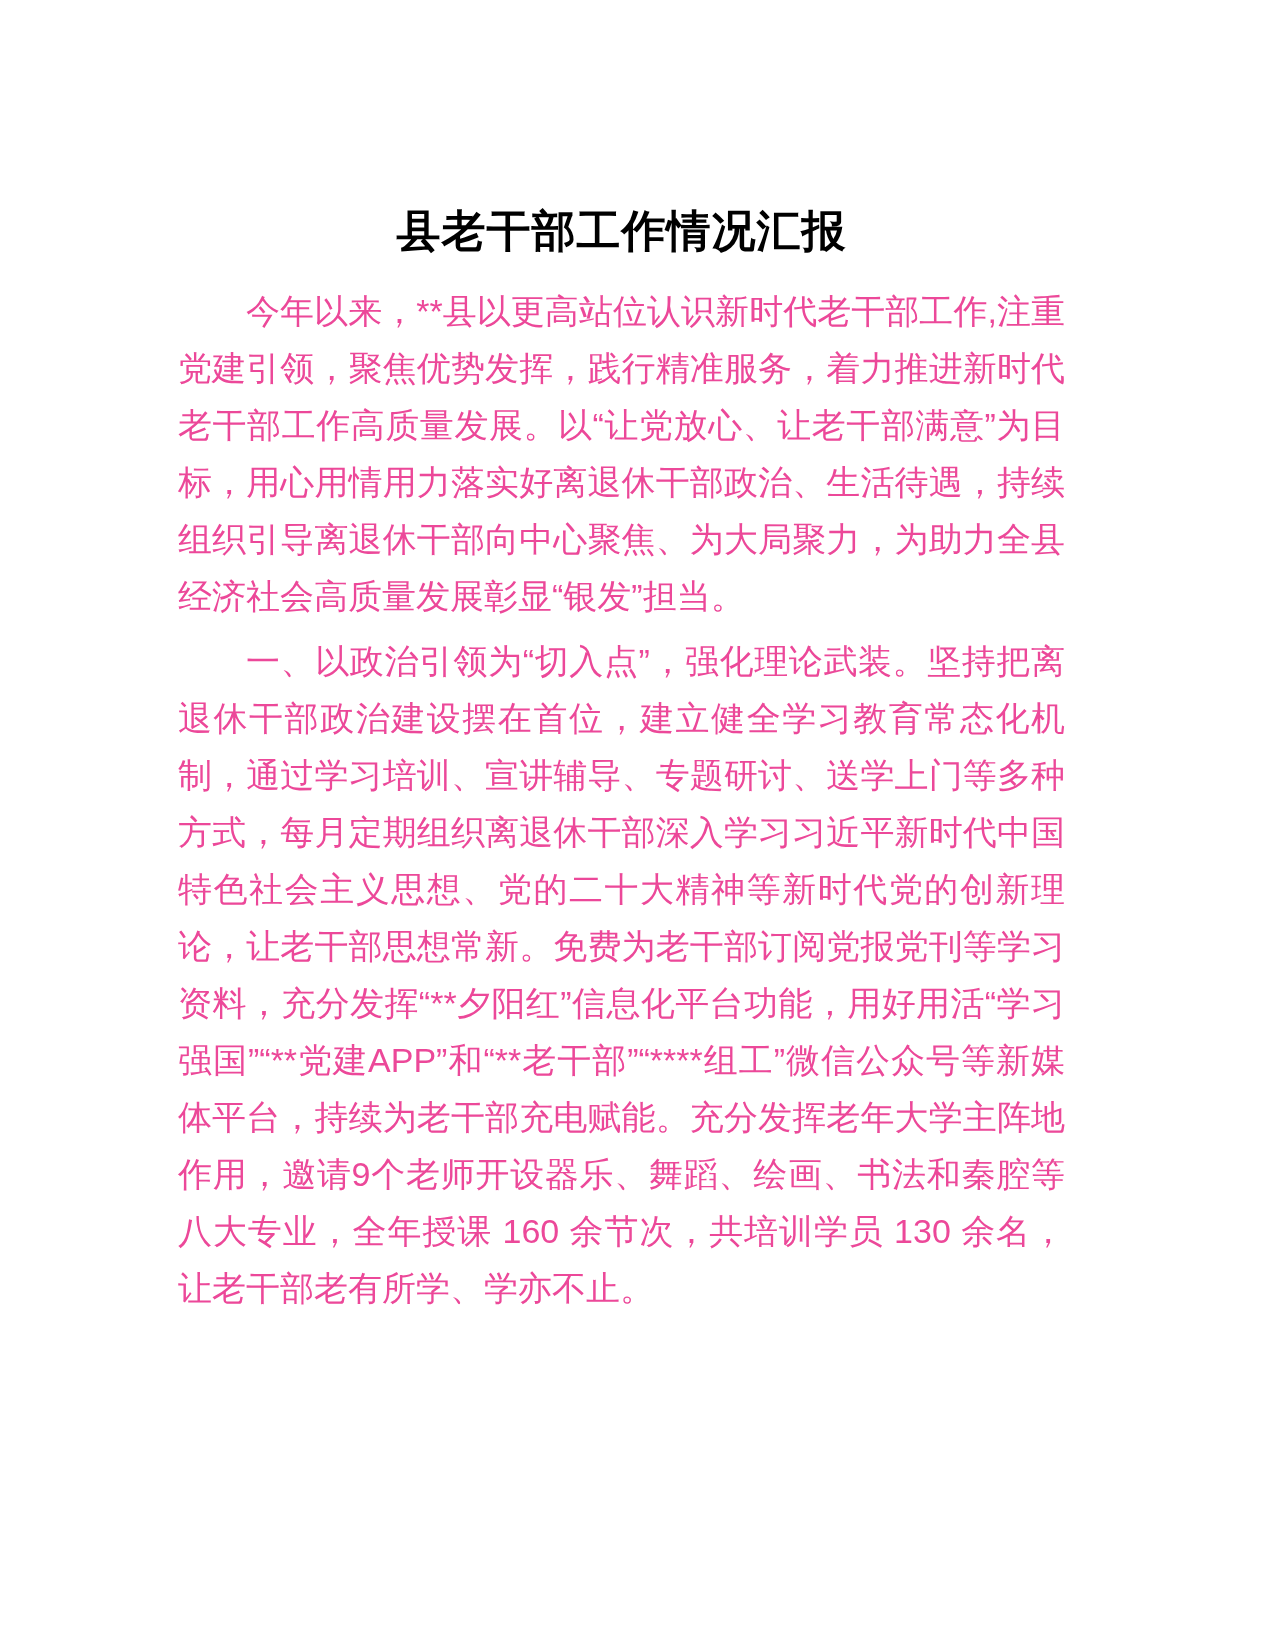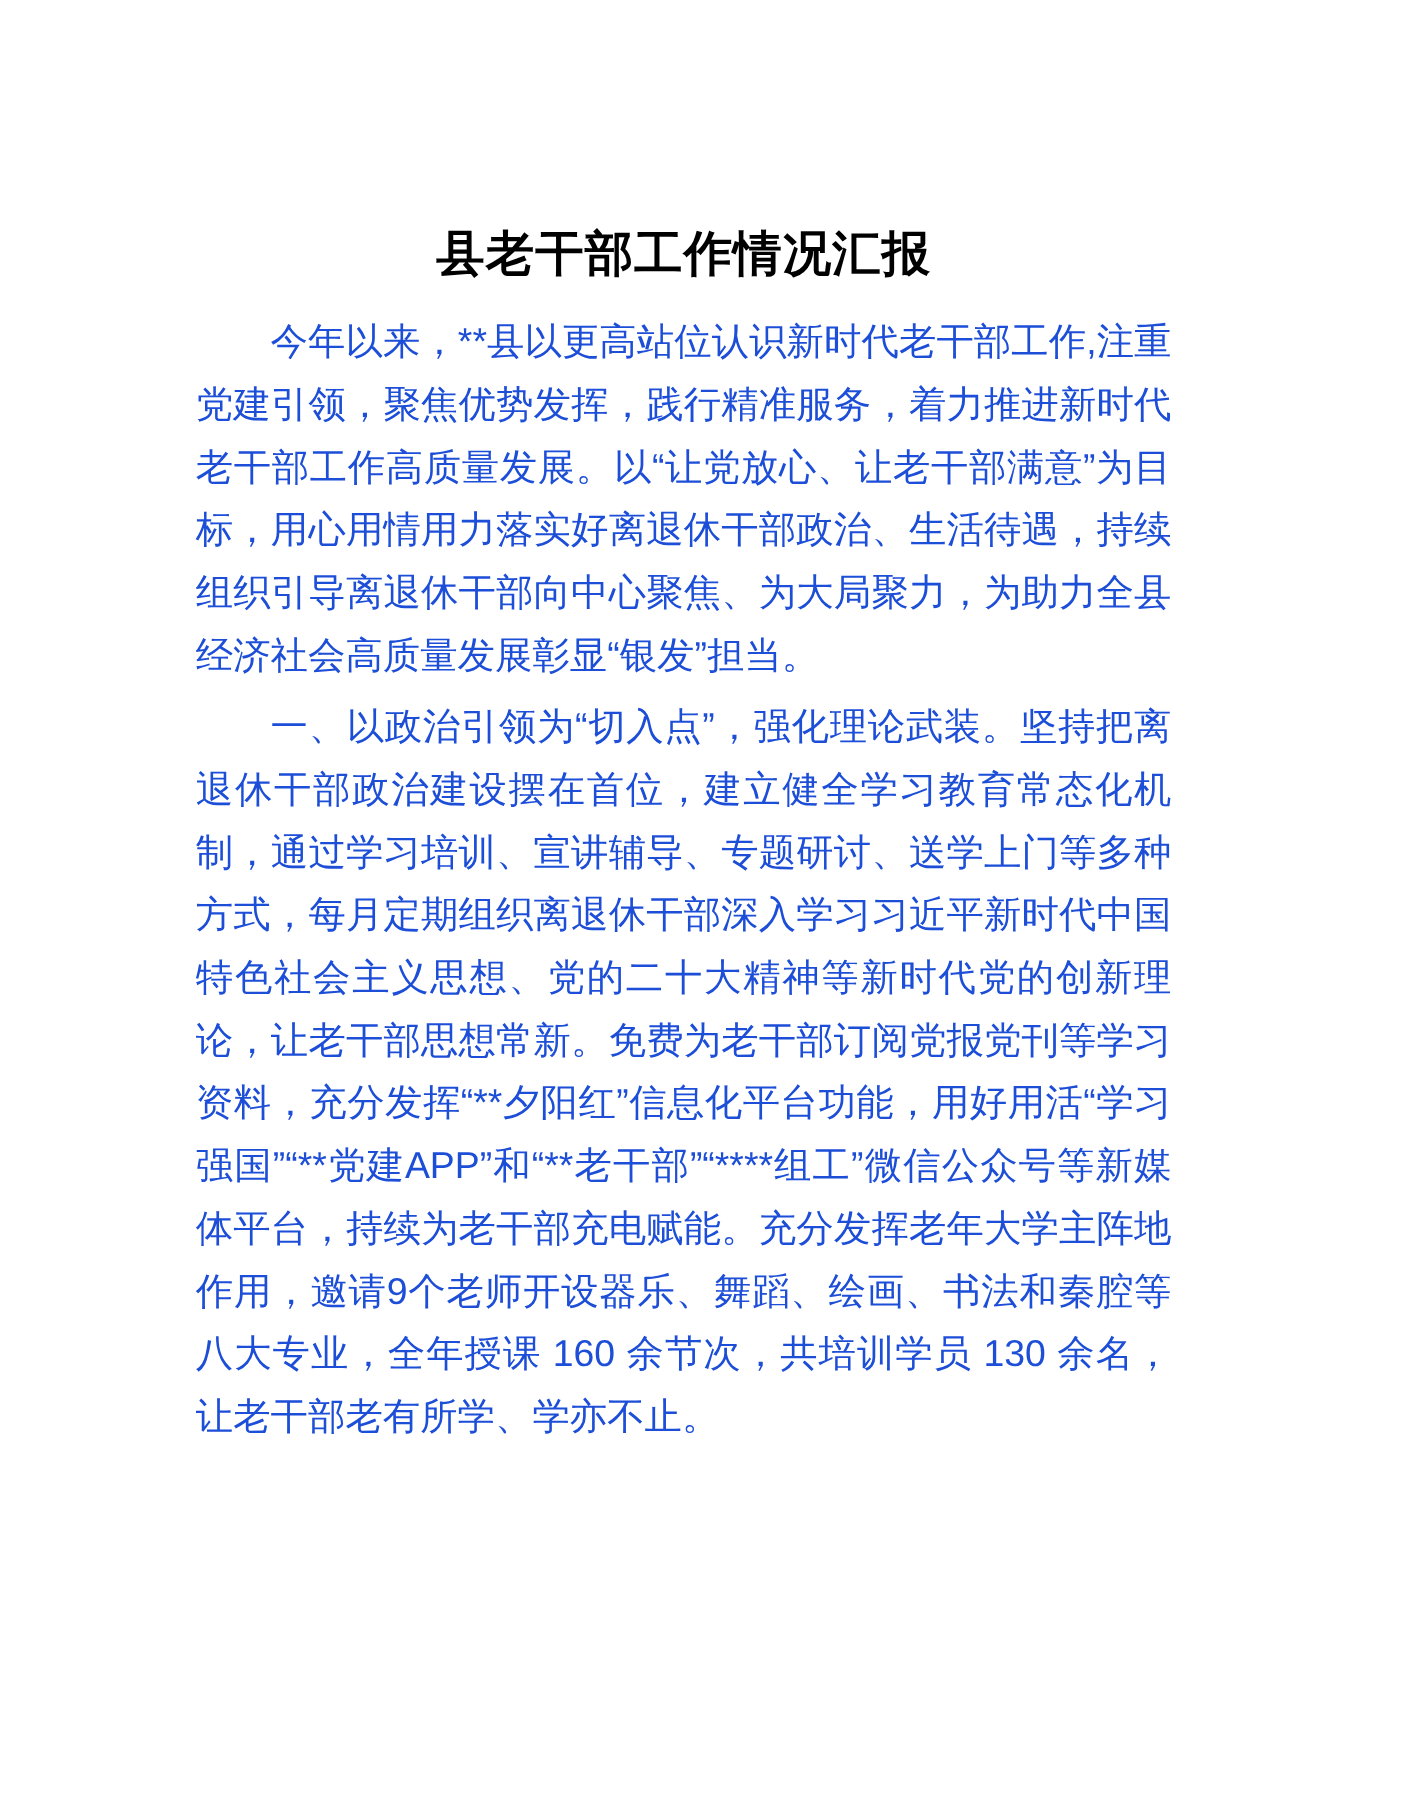--- a/index.html
+++ b/index.html
@@ -29,21 +29,21 @@
     line-height: 52px;
     letter-spacing: 1px;
     color: #000000;
   }
   .para {
     margin: 0 0 8px 0;
     font-size: 34px;
     line-height: 57px;
     text-align: justify;
     text-indent: 2em;
-    color: #1d4ed8;
+    color: #ec4899;
     word-break: break-all;
   }
 </style>
 </head>
 <body>
 
 <div class="page">
   <h1 class="doc-title">县老干部工作情况汇报</h1>
 
   <p class="para">今年以来，**县以更高站位认识新时代老干部工作,注重党建引领，聚焦优势发挥，践行精准服务，着力推进新时代老干部工作高质量发展。以“让党放心、让老干部满意”为目标，用心用情用力落实好离退休干部政治、生活待遇，持续组织引导离退休干部向中心聚焦、为大局聚力，为助力全县经济社会高质量发展彰显“银发”担当。</p>

